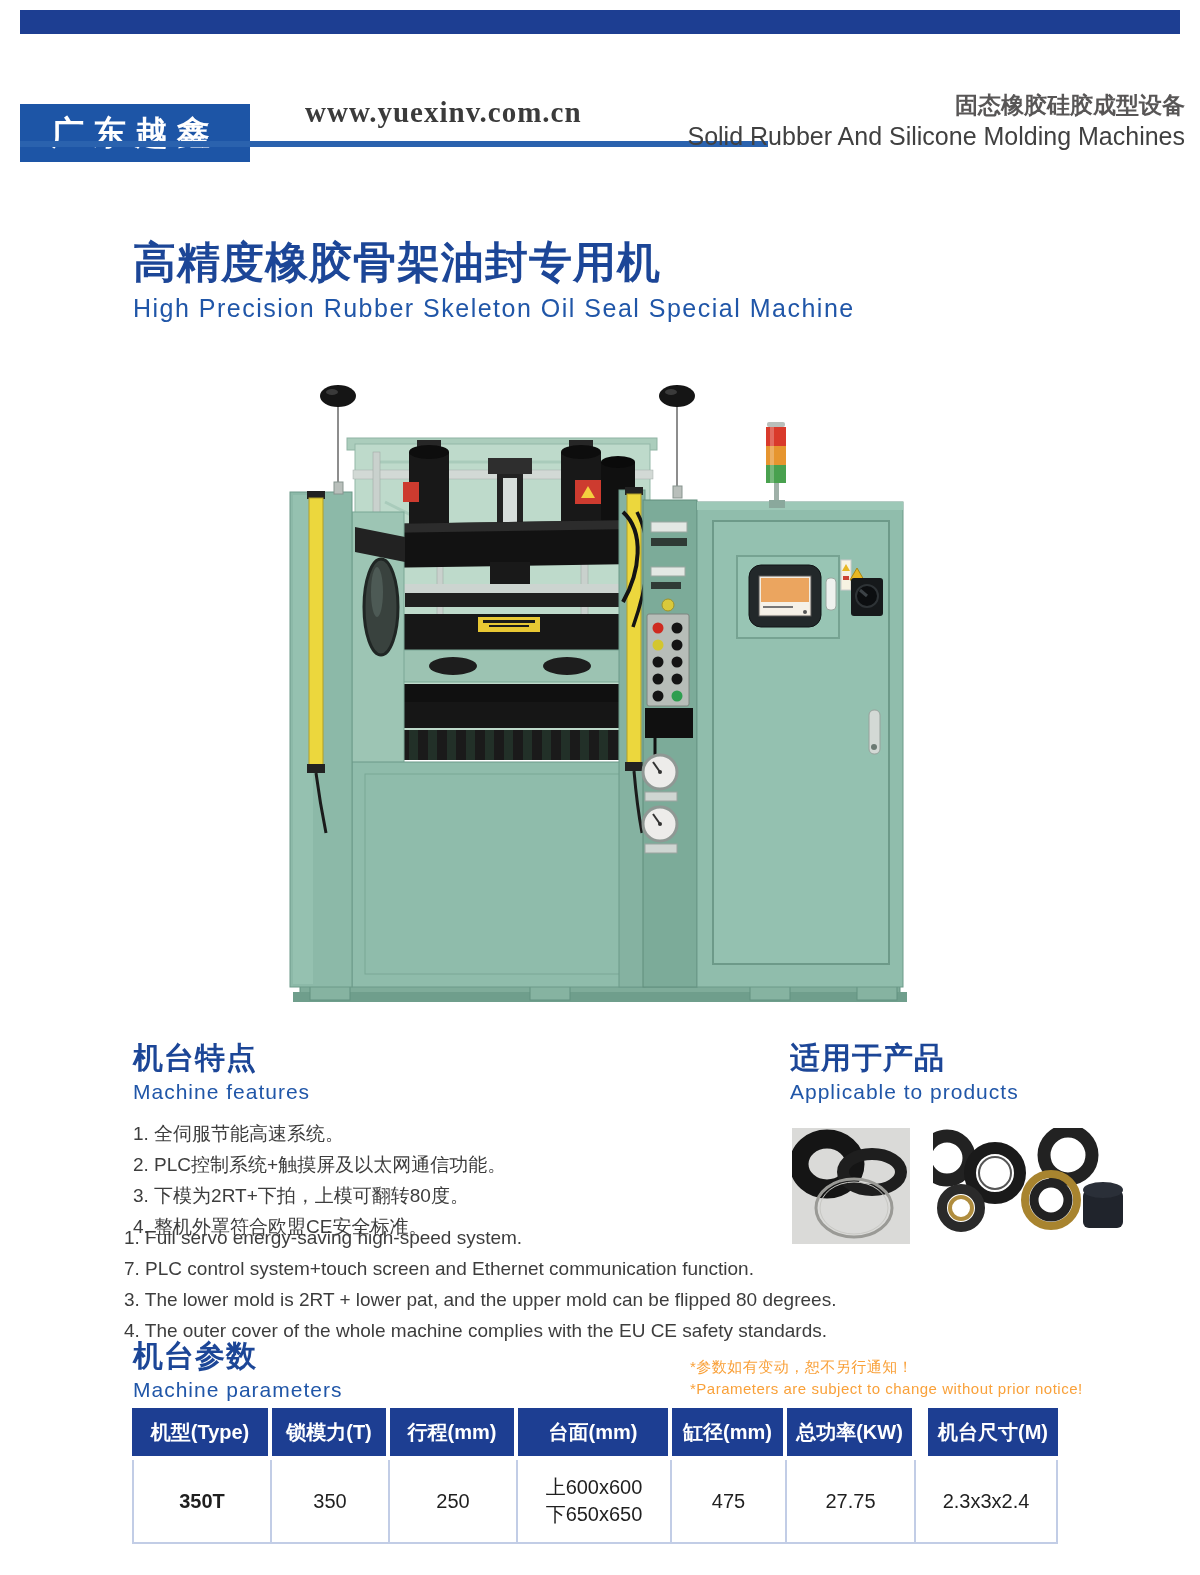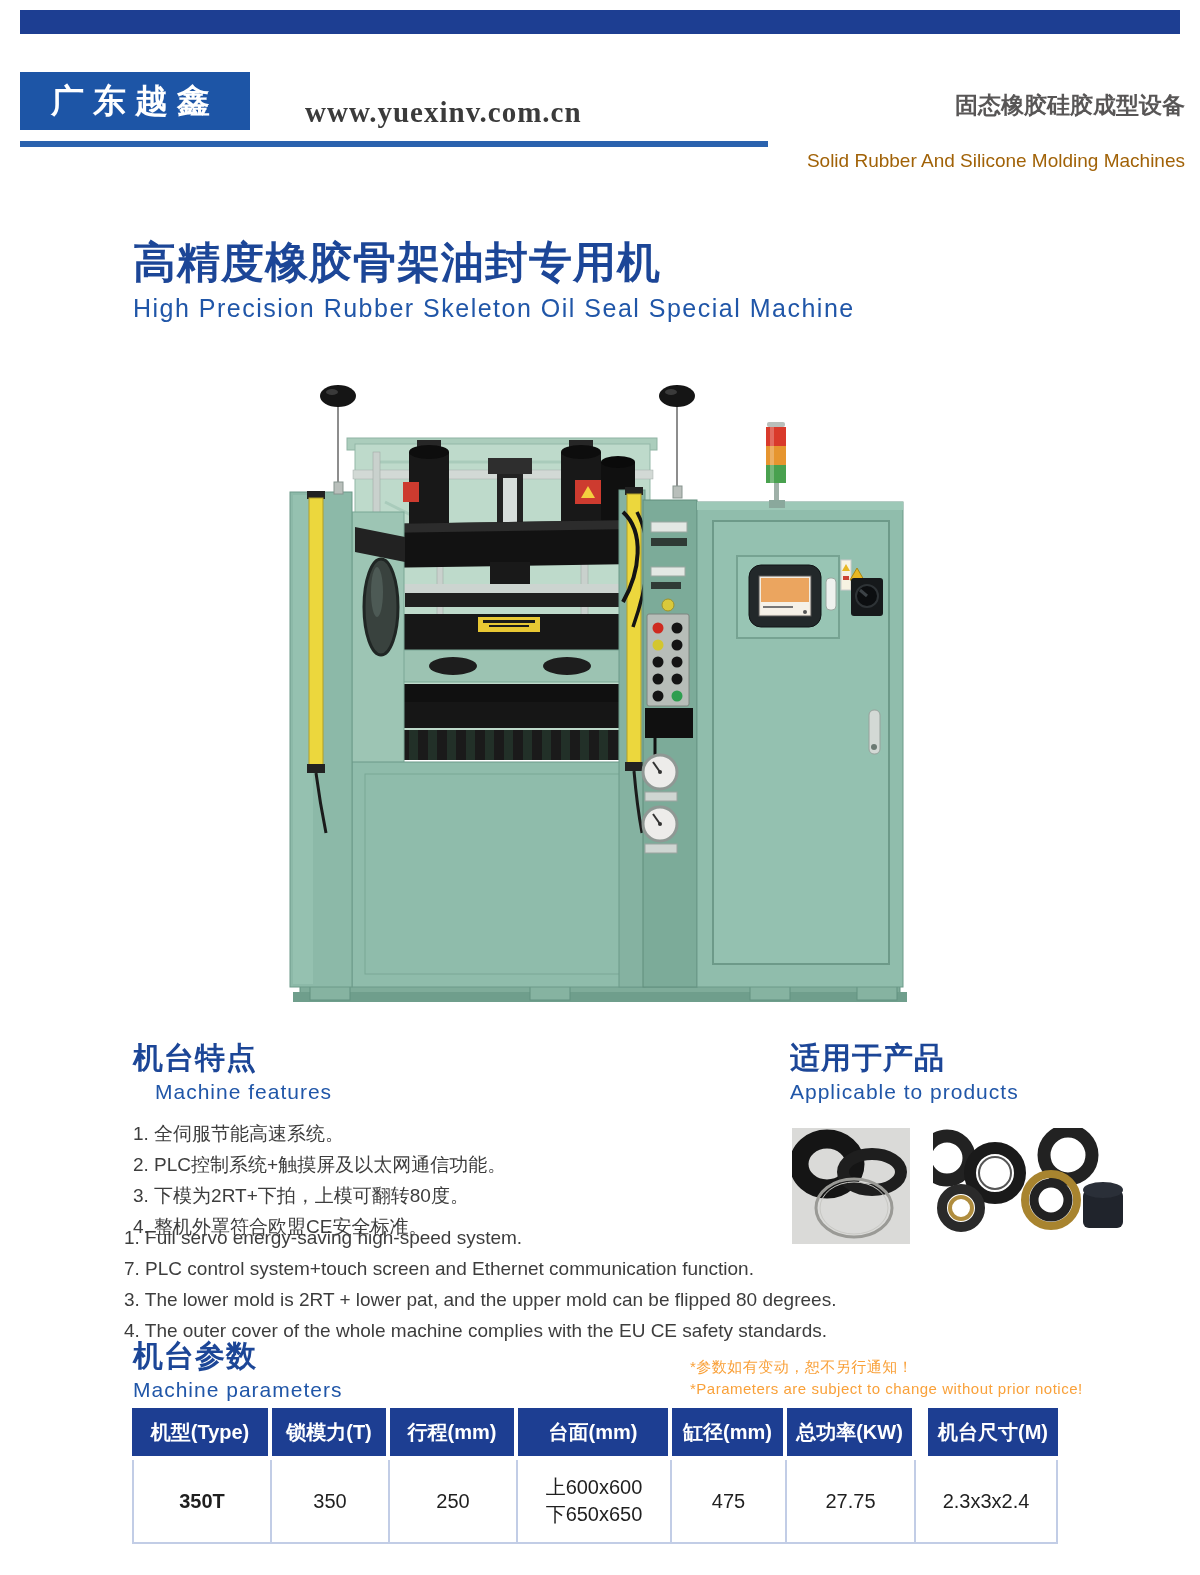--- a/index.html
+++ b/index.html
@@ -5,28 +5,28 @@
   * { margin:0; padding:0; box-sizing:border-box; }
   body { background:#fff; font-family:"Liberation Sans", sans-serif; }
   #page { position:relative; width:1200px; height:1575px; background:#ffffff; overflow:hidden; }
 
   .abs { position:absolute; }
 
   
   #top-bar { left:20px; top:10px; width:1160px; height:24px; background:#1d3e92; }
 
   
-  #brand-box { left:20px; top:72px; width:230px; height:58px; background:#1d55a6;
+  #brand-box { left:20px; top:104px; width:230px; height:58px; background:#1d55a6;
 ding:0 10px; }
   #brand-box .t { color:#fff; font-size:33px; font-weight:bold; letter-spacing:9px; white-space:nowrap; }
   #header-line { left:20px; top:141px; width:748px; height:6px; background:#2a62ae; }
   #website { left:305px; top:96px; font-family:"Liberation Serif", serif; font-weight:bold;
              font-size:29px; color:#3b3b3b; letter-spacing:1px; }
   #tagline-cn { right:15px; top:90px; font-size:23px; font-weight:bold; color:#585656; text-align:right; }
-  #tagline-en { right:15px; top:122px; font-size:19px; color:#a16207; text-align:right;margin-top:28px; }
+  #tagline-en { right:15px; top:122px; font-size:25px; color:#404040; text-align:right; }
 
   
   #title-cn { left:133px; top:234px; font-size:43px; font-weight:bold; color:#1c4697; letter-spacing:1px; }
   #title-en { left:133px; top:294px; font-size:25px; color:#2056a8; letter-spacing:1.5px; }
 
   
   .h-cn { font-size:30px; font-weight:bold; color:#1c4697; letter-spacing:1px; }
   .h-en { font-size:21px; color:#2056a8; letter-spacing:1px; }
 
   
@@ -218,21 +218,21 @@
     <ellipse cx="53" cy="34" rx="18" ry="11" fill="#151515"></ellipse>
     <ellipse cx="47" cy="30" rx="6" ry="3" fill="#3a3a3a"></ellipse>
     <rect x="49" y="120" width="9" height="12" fill="#b9bfbb" stroke="#88958f"></rect>
     <line x1="392" y1="44" x2="392" y2="132" stroke="#8d8d8d" stroke-width="2"></line>
     <ellipse cx="392" cy="34" rx="18" ry="11" fill="#151515"></ellipse>
     <ellipse cx="386" cy="30" rx="6" ry="3" fill="#3a3a3a"></ellipse>
     <rect x="388" y="124" width="9" height="12" fill="#b9bfbb" stroke="#88958f"></rect>
   </svg>
 
   <div class="abs h-cn" style="left:133px; top:1038px;">机台特点</div>
-  <div class="abs h-en" style="left:133px; top:1080px;margin-left:22px;">Machine features</div>
+  <div class="abs h-en" style="left:133px; top:1080px;">Machine features</div>
   <ul class="abs feat-list" style="left:133px; top:1118px;">
       <li>1. 全伺服节能高速系统。</li>
       <li>2. PLC控制系统+触摸屏及以太网通信功能。</li>
       <li>3. 下模为2RT+下拍，上模可翻转80度。</li>
       <li>4. 整机外罩符合欧盟CE安全标准。</li>
     </ul>
   <ul class="abs feat-list" style="left:124px; top:1222px;">
       <li>1. Full servo energy-saving high-speed system.</li>
       <li>7. PLC control system+touch screen and Ethernet communication function.</li>
       <li>3. The lower mold is 2RT + lower pat, and the upper mold can be flipped 80 degrees.</li>

